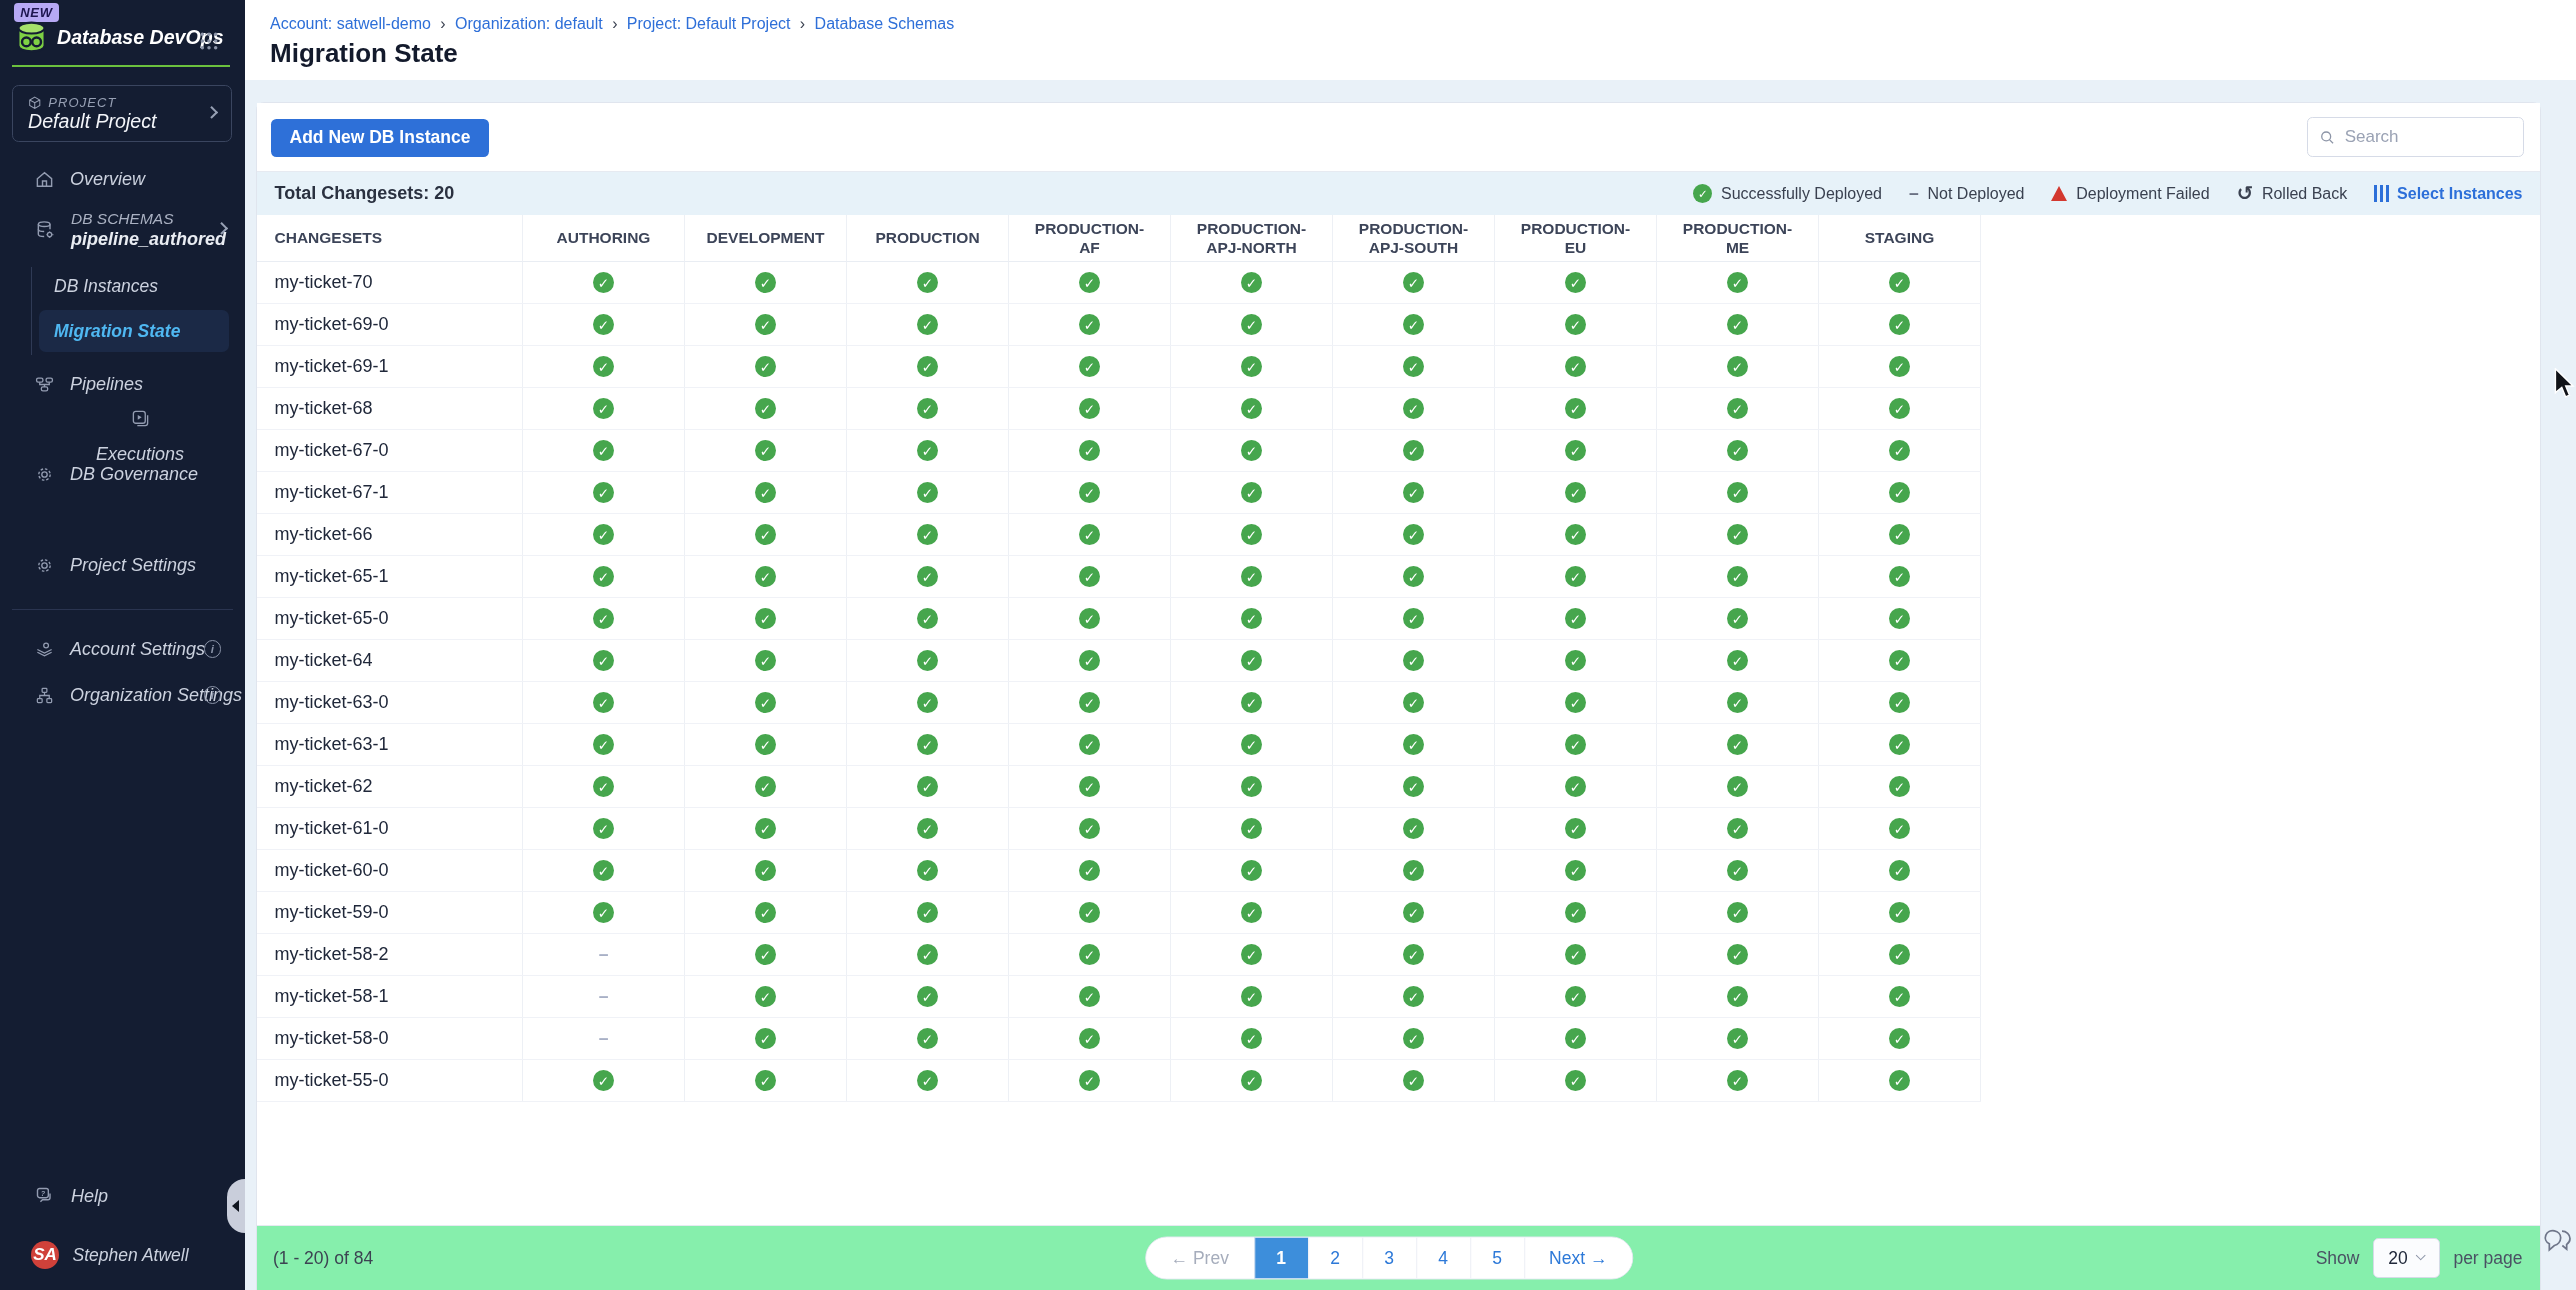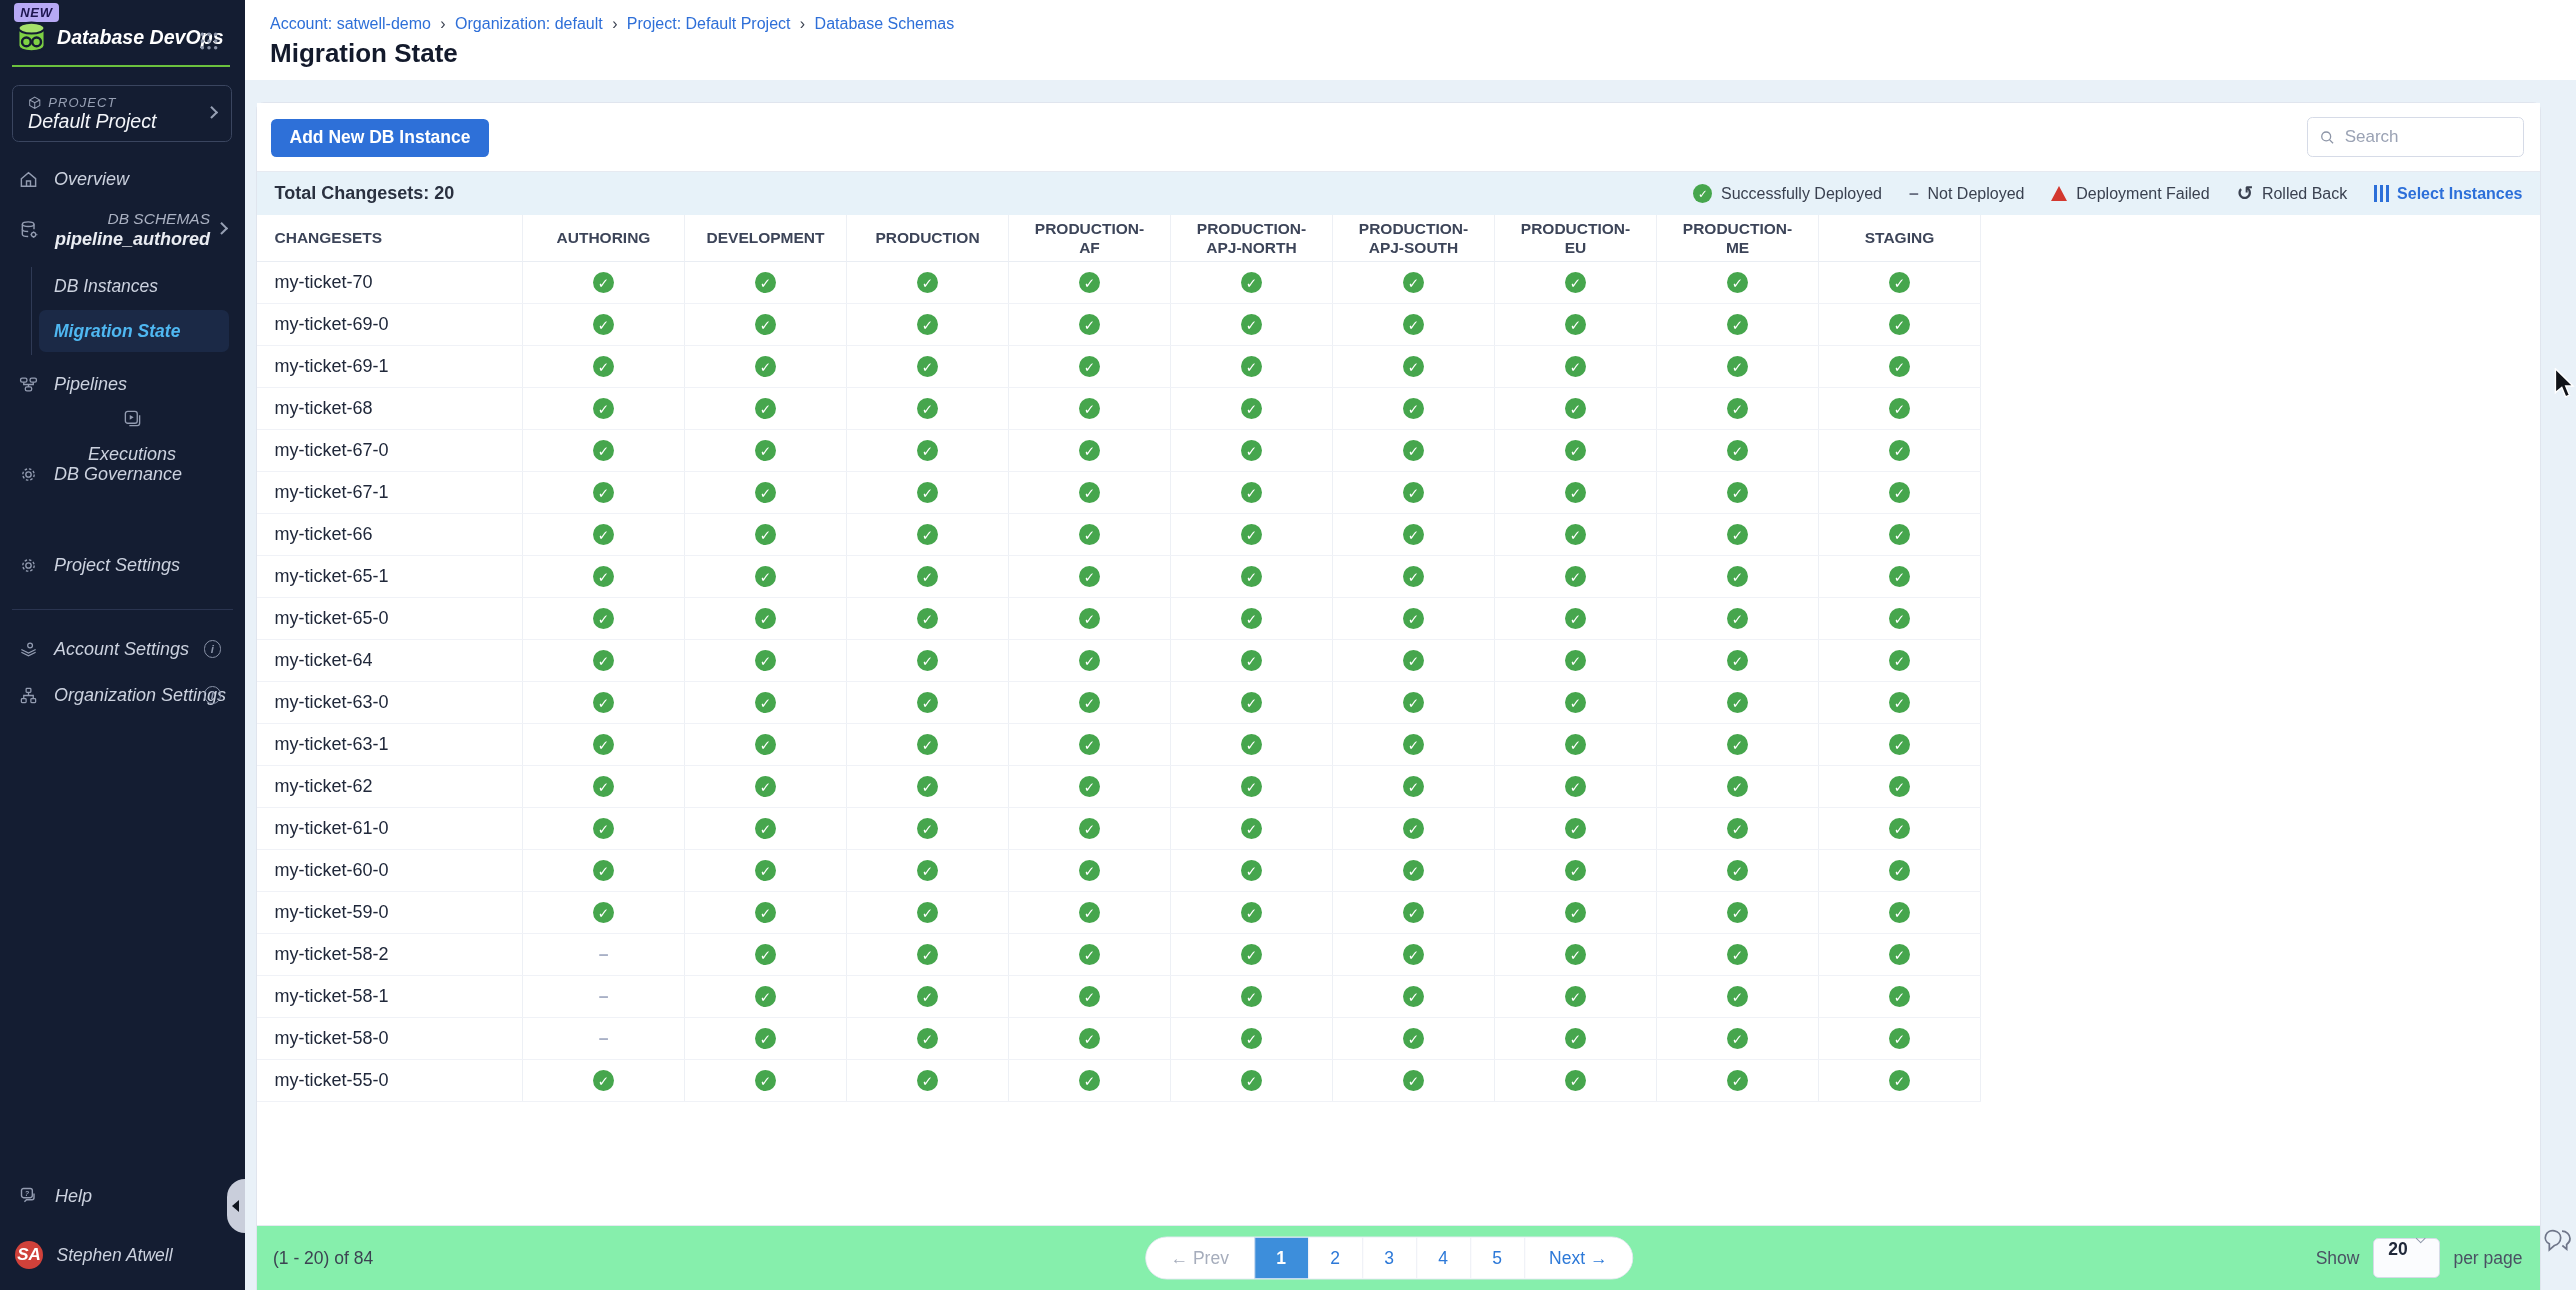--- a/index.html
+++ b/index.html
@@ -13,21 +13,21 @@
   .new-badge { position:absolute; top:2.7px; left:13.5px; background:#b7a9f5; color:#1e1650; font-size:13px; font-weight:700; letter-spacing:0.7px; padding:2px 6.7px; border-radius:4px; }
   .logo-icon { position:absolute; top:20px; left:13.5px; }
   .app-title { position:absolute; top:26px; left:57px; font-size:19.6px; font-weight:700; color:#ffffff; white-space:nowrap; }
   .grid-icon { position:absolute; top:31px; right:26px; }
   .green-line { position:absolute; top:65px; left:12px; right:15px; height:2px; background:#6cc13e; }
   .project-box { position:absolute; top:85px; left:12px; width:220px; height:57px; border:1.3px solid #3a455f; border-radius:6.7px; cursor:pointer; }
   .project-label-row { position:absolute; top:9.4px; left:15px; display:flex; align-items:center; gap:6.7px; font-size:13px; letter-spacing:1.1px; color:#97a0b4; }
   .project-name { position:absolute; bottom:8px; left:15px; font-size:19.6px; font-weight:500; color:#f4f6fa; }
   .chev { width:9.4px; height:9.4px; border-right:2px solid #97a0b4; border-top:2px solid #97a0b4; transform:rotate(45deg); }
   .project-chev { position:absolute; right:15px; top:50%; margin-top:-5.4px; }
-  .nav-item { position:absolute; left:0; right:0; height:46px; display:flex; align-items:center; padding-left:19px; gap:16px; font-size:18px; color:#ccd2df; cursor:pointer;text-align:right; }
+  .nav-item { position:absolute; left:16px; right:0; height:46px; display:flex; align-items:center; padding-left:19px; gap:16px; font-size:18px; color:#ccd2df; cursor:pointer; }
   .nav-item svg { flex:0 0 auto; }
   .schemas-text { display:flex; flex-direction:column; line-height:1.25; }
   .schemas-label { font-size:15.5px; color:#aab1c2; }
   .schemas-name { font-size:18px; font-weight:600; color:#e9ecf2; }
   .schemas-chev { position:absolute; right:19px; top:50%; margin-top:-5.4px; }
   .tree-line { position:absolute; left:31px; top:267px; width:1.3px; height:88px; background:#2f3a55; }
   .sub-item { position:absolute; left:54px; right:16px; height:40px; display:flex; align-items:center; font-size:17.5px; color:#ccd2df; cursor:pointer; }
   .sub-item.active { left:39px; padding-left:15px; background:#1b2946; border-radius:6.7px; color:#4fb7f1; font-weight:600; }
   .side-divider { position:absolute; top:609px; left:12px; right:12px; height:1.3px; background:#2a3450; }
   .info-circle { position:absolute; right:24px; width:17.5px; height:17.5px; border:1.3px solid #8a93a8; border-radius:50%; color:#8a93a8; font-size:11.5px; display:flex; align-items:center; justify-content:center; font-weight:700; }
@@ -70,21 +70,21 @@
   .cell-dash { color:#a8b0c6; font-size:17.5px; font-weight:700; }
   
   .pagination { position:absolute; left:0; right:0; bottom:0; height:65px; border-top:1.3px solid #e6eaf1; background:#86efac; border-radius:0; }
   .range-label { position:absolute; left:16px; top:50%; transform:translateY(-50%); font-size:17.5px; color:#3c4352; }
   .pager { position:absolute; left:50%; top:50%; transform:translate(-52%,-50%); display:flex; height:43px; border:1.3px solid #e3e7f0; border-radius:23px; overflow:hidden; background:#fff; }
   .page-btn { width:54px; display:flex; align-items:center; justify-content:center; font-size:17.5px; color:#2d79d8; border:none; border-left:1.3px solid #eceff5; background:#fff; cursor:pointer; font-family:inherit; }
   .page-btn.prev { width:108px; color:#a6adbc; border-left:none; }
   .page-btn.next { width:108px; }
   .page-btn.active { background:#3d8edb; color:#ffffff; font-weight:600; }
   .show-wrap { position:absolute; right:17.5px; top:50%; transform:translateY(-50%); display:flex; align-items:center; gap:13.5px; font-size:17.5px; color:#4a5163; }
-  .per-page-select { width:67px; height:40px; border:1.3px solid #d6dbe7; border-radius:5.4px; display:flex; justify-content:center; gap:9.4px; font-weight:700; color:#20283a; cursor:pointer; background:#fbfcfe; }
+  .per-page-select { width:67px; height:40px; border:1.3px solid #d6dbe7; border-radius:5.4px; display:flex; align-items:center; justify-content:center; gap:9.4px; font-weight:400; color:#20283a; cursor:pointer; background:#fbfcfe; }
   .caret { width:7.4px; height:7.4px; border-right:1.3px solid #8d95a8; border-bottom:1.3px solid #8d95a8; transform:rotate(45deg); margin-top:-4px; }
   
   .cursor { position:absolute; left:2554px; top:368px; z-index:20; }
   .chat-fab { position:absolute; left:2542px; top:1227px; z-index:20; cursor:pointer; }
 </style>
 </head>
 <body>
 
 <div class="sidebar">
   <div class="new-badge">NEW</div>

